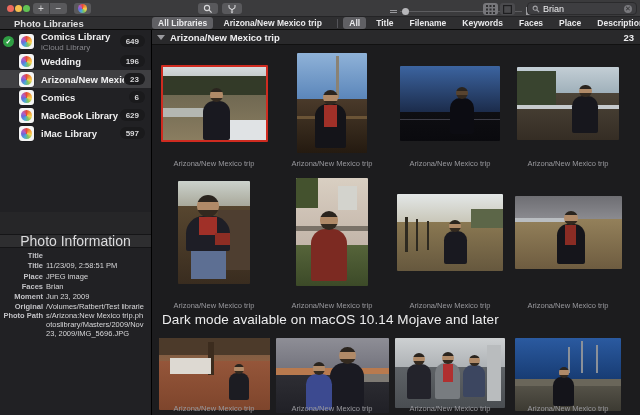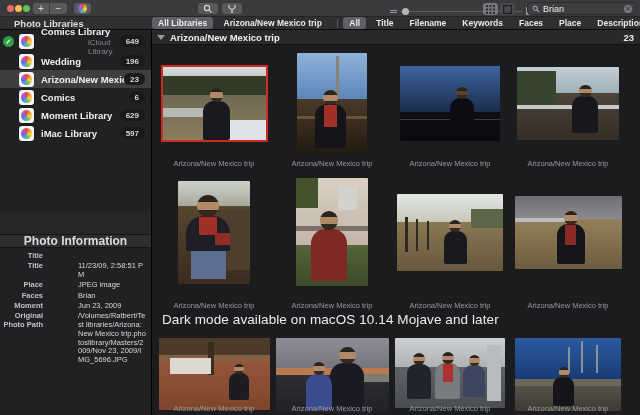--- a/index.html
+++ b/index.html
@@ -61,35 +61,35 @@
            background:#2f9e44; color:#fff; font-size:7px; line-height:11px; text-align:center;
            font-weight:700; }
   .check.empty { background:transparent; }
   .lib-icon { width:15px; height:15px; flex:0 0 15px; background:#f4f4f4; border-radius:3px;
               margin:0 7px 0 4px; display:flex; align-items:center; justify-content:center;
               box-shadow:0 0 0 0.5px #00000055; }
   .lib-icon .pin { width:11px; height:11px; border-radius:50%;
               background:conic-gradient(#e5493c,#f19a37,#f7d154,#7fc35b,#4aa8d8,#6a6ad8,#b75bc4,#e5493c); }
   .lib-text { flex:1; min-width:0; }
   .lib-title { font-size:9.5px; font-weight:700; color:#f0f0f1; white-space:nowrap; overflow:hidden; }
-  .lib-sub { font-size:8px; color:#88888d; margin-top:1px;margin-left:47px; }
+  .lib-sub { font-size:8px; color:#88888d; margin-top:1px; }
   .badge { flex:0 0 auto; background:#1a1a1c; color:#d6d6d8; font-size:8px; font-weight:700;
            border-radius:7px; padding:1.5px 6px; min-width:14px; text-align:center; }
 
   .sb-band { position:absolute; left:0; top:182px; width:151px; height:22px; background:#262628; }
   .info-header { position:absolute; left:0; top:204px; width:151px; height:14px; background:#2e2e30;
                  border-top:1px solid #151517; border-bottom:1px solid #151517;
                  display:flex; align-items:center; justify-content:center;
-                 font-size:12px; font-weight:700; color:#dcdcde; }
+                 font-size:14px; font-weight:400; color:#dcdcde; }
   .info-body { position:absolute; left:0; top:222px; width:151px; }
   .info-row { display:flex; margin-bottom:1.5px; }
   .info-label { flex:0 0 46px; text-align:right; font-size:7.5px; font-weight:700; color:#c3c3c7;
                 padding-right:3px; line-height:8.8px; }
   .info-value { flex:1; font-size:7.5px; color:#d7d7d9; line-height:8.8px; word-break:break-all;
-                padding-right:4px;margin-left:32px; }
+                padding-right:4px; }
 
   
   .main { position:absolute; left:152px; top:30px; width:488px; height:385px; background:#1c1c1e; }
   .section-header { position:absolute; left:0; top:0; width:488px; height:15px; background:#29292b;
                     border-bottom:1px solid #111; display:flex; align-items:center; }
   .disclosure { width:0; height:0; border-left:4px solid transparent; border-right:4px solid transparent;
                 border-top:5px solid #9a9a9e; margin:0 5px 0 5px; }
   .section-title { font-size:9.5px; font-weight:700; color:#ededef; }
   .section-count { position:absolute; right:6px; font-size:9.5px; font-weight:700; color:#ededef; }
   .banner { position:absolute; left:10px; top:282px; font-size:13.5px; font-weight:500; color:#ededee;
@@ -217,21 +217,21 @@
             <div class="lib-title">Comics</div>
           </div>
           <div class="badge">6</div>
         </div>
         <div class="sb-row" style="height: 18px;">
           <div class="check empty"></div>
           <div class="lib-icon">
             <span class="pin"></span>
           </div>
           <div class="lib-text">
-            <div class="lib-title">Moment Library</div>
+            <div class="lib-title">MacBook Library</div>
           </div>
           <div class="badge">629</div>
         </div>
         <div class="sb-row" style="height: 18px;">
           <div class="check empty"></div>
           <div class="lib-icon">
             <span class="pin"></span>
           </div>
           <div class="lib-text">
             <div class="lib-title">iMac Library</div>

